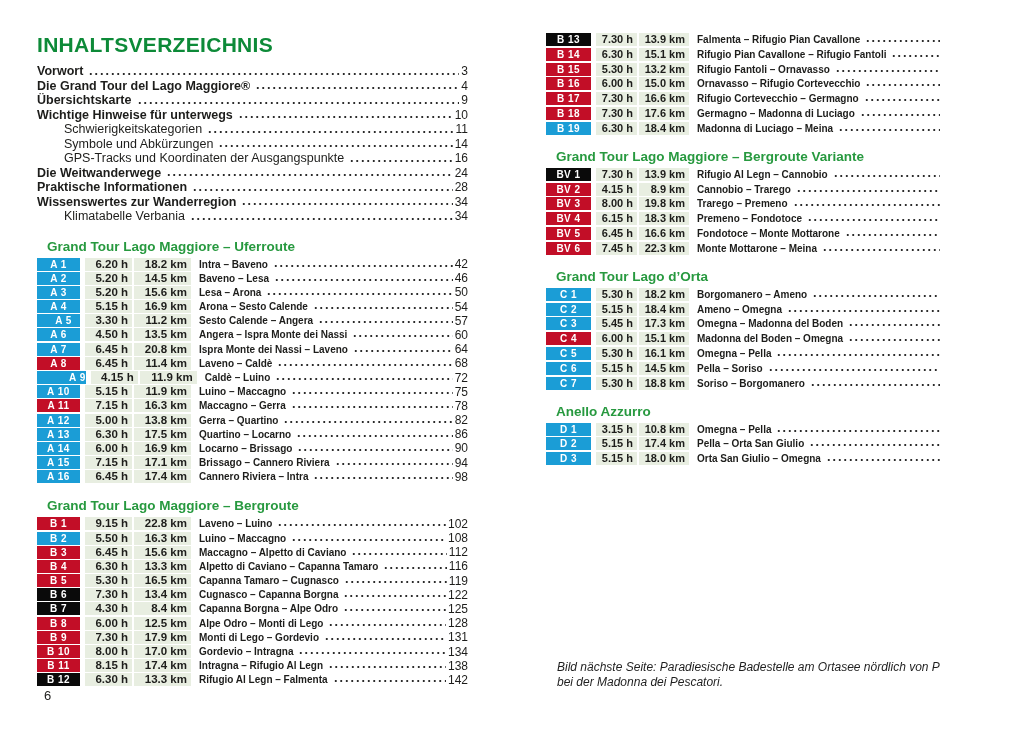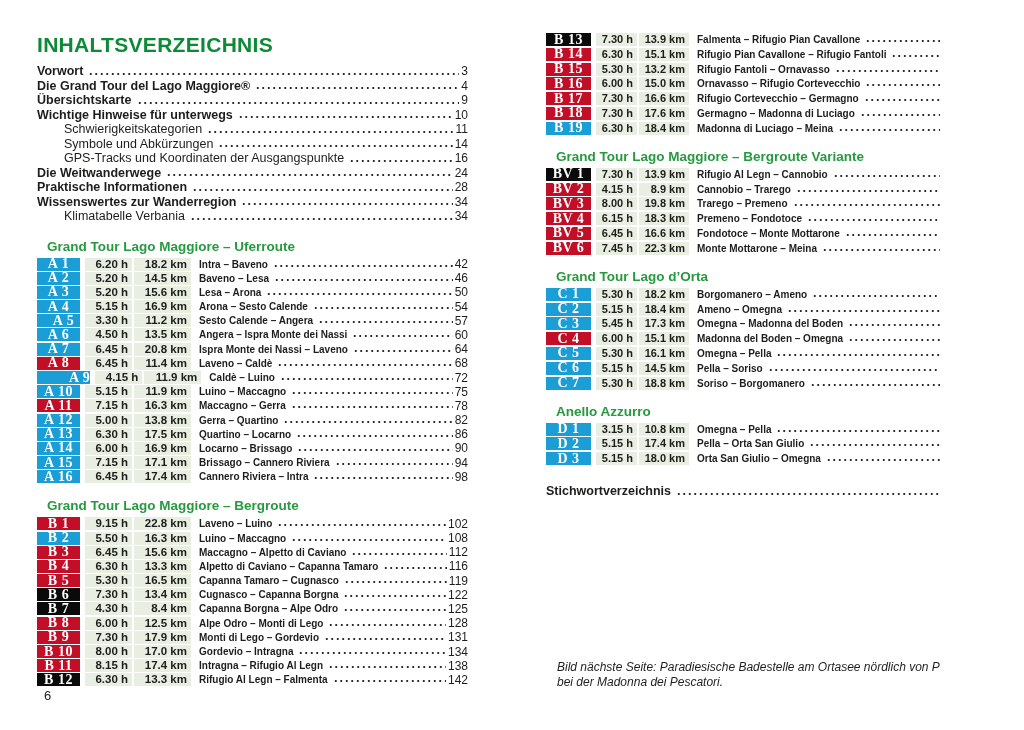--- a/index.html
+++ b/index.html
@@ -41,24 +41,23 @@
   .section-heading{
     color:var(--heading_green);font-weight:700;font-size:13.5px;line-height:14px;
     margin:16px 0 4px 10px;white-space:nowrap;
   }
   .page-right .section-heading{margin-top:15px;}
 
   
   .route-row{display:flex;align-items:center;height:13px;margin-bottom:1.2px;}
   .page-right .route-row{margin-bottom:1.8px;}
   .badge{
-    flex:0 0 43px;height:13px;color:#ffffff;font-weight:700;font-size:14px;
+    flex:0 0 43px;height:13px;color:#ffffff;font-weight:700;font-size:10px;
     display:flex;align-items:center;justify-content:center;letter-spacing:.5px;
     white-space:nowrap;
-    font-family:Liberation Serif, serif;
   }
   .page-right .badge{flex-basis:45px;}
   .cell{
     background:var(--col_bg);height:13px;line-height:13px;text-align:right;
     padding-right:4px;font-size:11.5px;font-weight:700;white-space:nowrap;
   }
   .time{flex:0 0 47px;margin-left:5px;}
   .dist{flex:0 0 57px;margin-left:2px;}
   .page-right .time{flex-basis:41px;font-size:11px;}
   .page-right .dist{flex-basis:50px;font-size:11px;}
@@ -551,23 +550,18 @@
   </div>
         <div class="route-row">
     <span class="badge" style="background: rgb(27, 157, 214);">D 3</span>
     <span class="cell time">5.15 h</span>
     <span class="cell dist">18.0 km</span>
     <span class="route-title">Orta San Giulio – Omegna</span>
     <span class="leader"></span>
     <span class="pg">230</span>
   </div>
       </div>
-    <div class="fm-row index-row">
-      <span class="fm-label">Stichwortverzeichnis</span>
-      <span class="leader"></span>
-      <span class="pg">234</span>
-    </div>
     <div class="caption">Bild nächste Seite: Paradiesische Badestelle am Ortasee nördlich von Pella bei der Madonna dei Pescatori.</div>
   </div>
 
   <div class="pagenum pagenum-left">6</div>
   <div class="pagenum pagenum-right">7</div>
 </div>
 
 </body></html>

